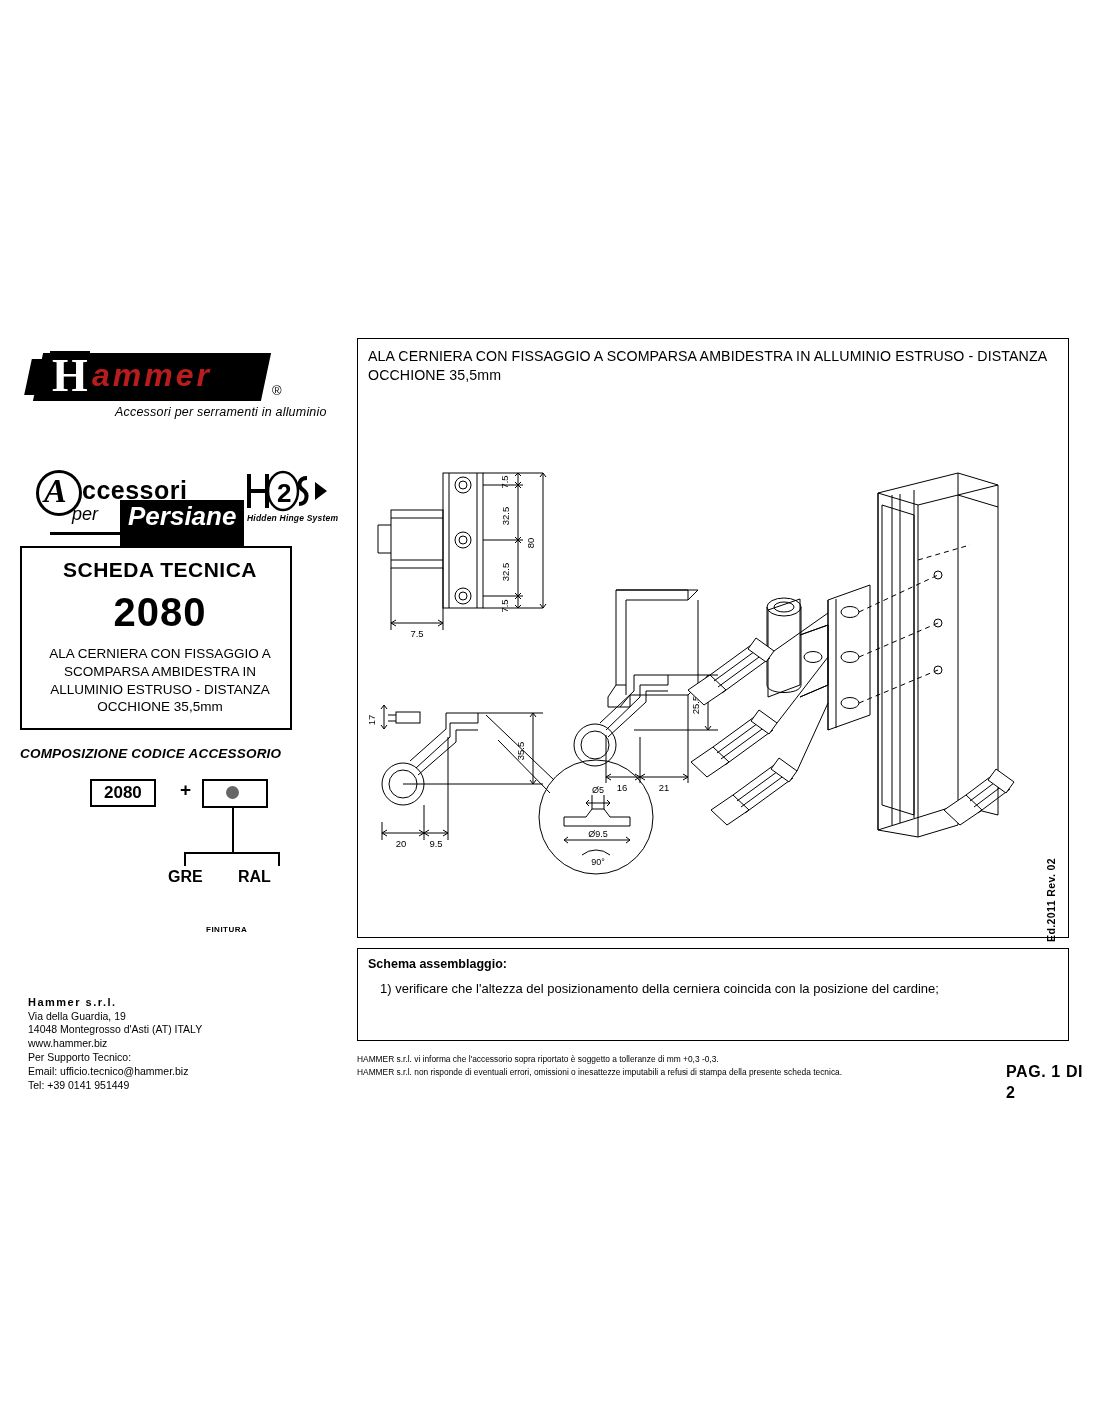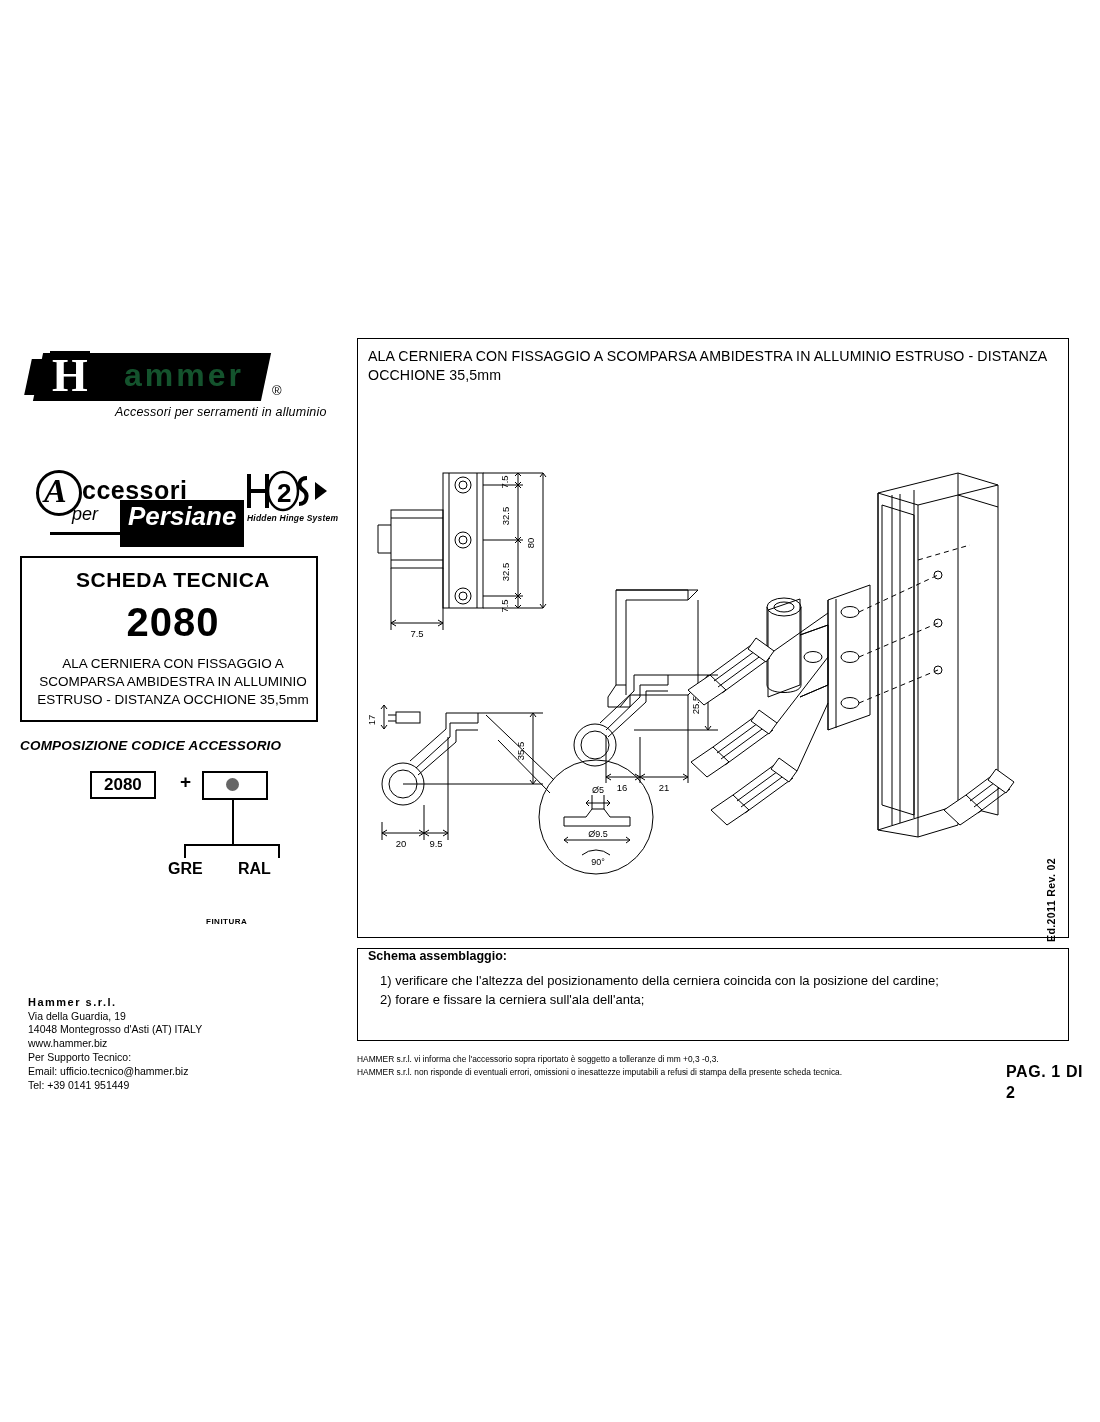--- a/index.html
+++ b/index.html
@@ -66,23 +66,23 @@
     z-index: 3;
     padding: 0 2px;
   }
   .logo-word {
     position: absolute;
     left: 72px; top: 12px;
     font-family: "Liberation Sans", sans-serif;
     font-size: 32px;
     font-weight: bold;
     letter-spacing: 3px;
-    color: #14532d;
+    color: #b91c1c;
     z-index: 3;
-    margin-left: 32px;
+    font-style: italic;
   }
   .logo-reg {
     position: absolute;
     left: 252px; top: 38px;
     font-size: 13px;
     z-index: 3;
   }
   .logo-sub {
     position: absolute;
     left: 95px; top: 60px;
@@ -131,22 +131,22 @@
     width: 100px; height: 62px;
   }
   .h2s-cap {
     position: absolute; left: 2px; top: 43px;
     font-size: 8.5px; font-weight: bold; font-style: italic;
     letter-spacing: 0.2px;
   }
 
   
   .scheda-box {
-    margin-top: 16px;
-    width: 298px;
+    margin-top: 6px;
+    width: 272px;
     border: 2px solid #000;
     padding: 10px 0 12px 8px;
     text-align: center;
     box-sizing: border-box;
   }
   .scheda-title {
     font-size: 21px;
     font-weight: bold;
     letter-spacing: 0.5px;
     margin-bottom: 8px;
@@ -286,21 +286,21 @@
 
   
   .assembly-box {
     position: absolute;
     left: 357px;
     top: 948px;
     width: 712px;
     height: 93px;
     border: 1.5px solid #000;
     box-sizing: border-box;
-    padding: 0 10px;
+    padding: 8px 10px;
   }
   .assembly-title {
     font-size: 12.5px;
     font-weight: bold;
     margin-bottom: 9px;
   }
   .assembly-line {
     font-size: 13px;
     line-height: 1.45;
     margin-left: 12px;
@@ -640,21 +640,20 @@
           <circle cx="580" cy="238" r="4"></circle>
           <circle cx="580" cy="285" r="4"></circle>
         </g>
       </svg>
     </div>
   </div>
 
   <div class="assembly-box">
     <div class="assembly-title">Schema assemblaggio:</div>
     <div class="assembly-line">1) verificare che l'altezza del posizionamento della cerniera coincida con la posizione del cardine;</div>
-    <div class="assembly-line">2) forare e fissare la cerniera sull'ala dell'anta;</div>
   </div>
 
   <div class="disclaimer">
     <div>HAMMER s.r.l. vi informa che l'accessorio sopra riportato è soggetto a tolleranze di mm +0,3 -0,3.</div>
     <div>HAMMER s.r.l. non risponde di eventuali errori, omissioni o inesattezze imputabili a refusi di stampa della presente scheda tecnica.</div>
   </div>
 
   <div class="pagination">PAG. 1 DI 2</div>
 
   <div class="rev-vertical">Ed.2011 Rev. 02</div>

